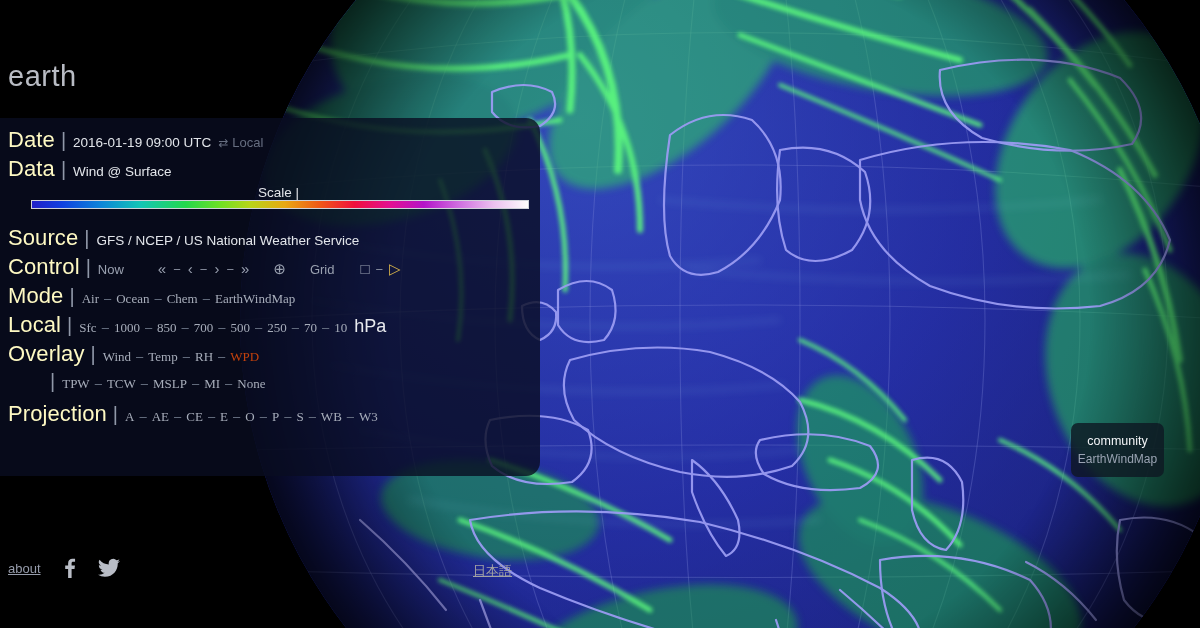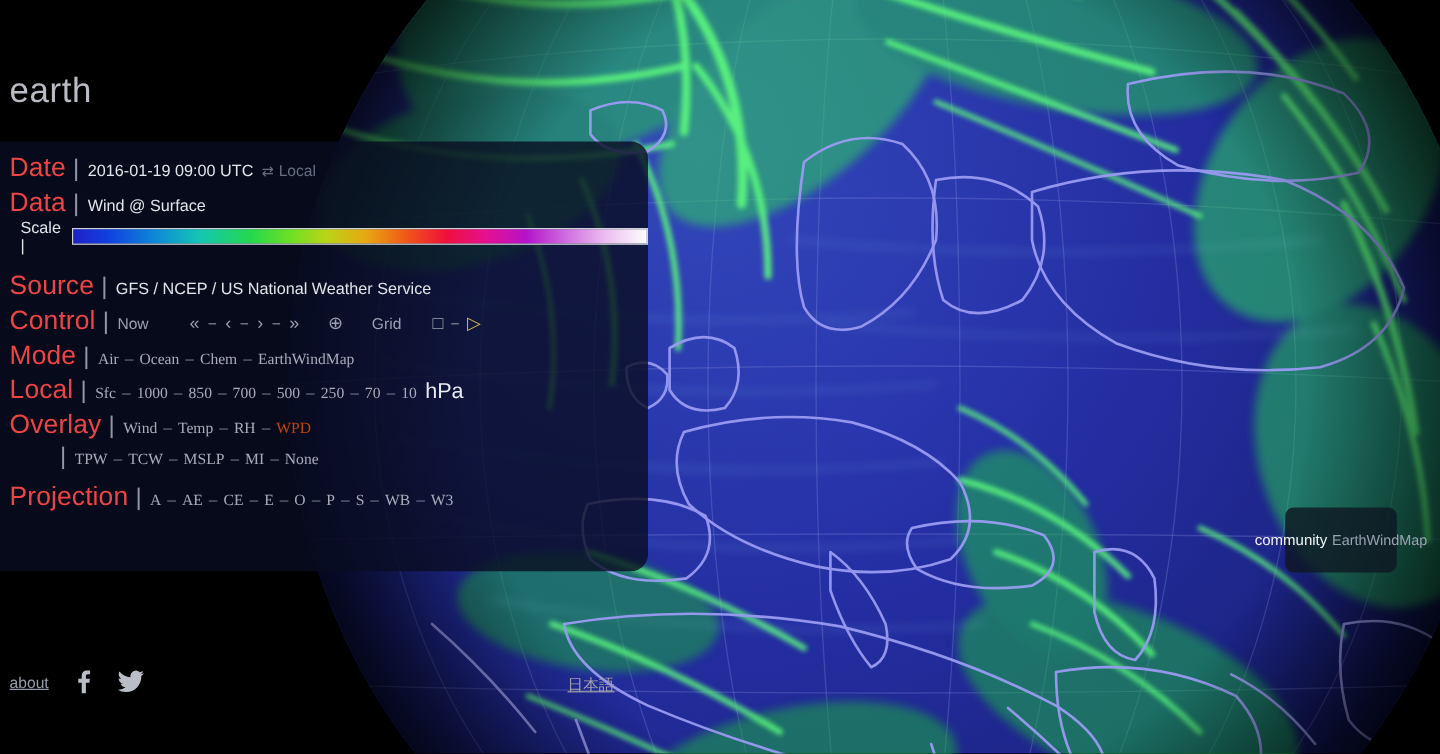--- a/index.html
+++ b/index.html
@@ -32,21 +32,21 @@
 
   
   #panel {
     position:absolute; left:0; top:118px; width:540px; height:358px;
     background:rgba(9,13,32,0.80);
     border-top-right-radius:14px; border-bottom-right-radius:14px;
     color:#d8dbe0;
   }
   .row { display:flex; align-items:baseline; padding:0 0 0 8px; height:29px; }
   .lbl {
-    font-size:22px; font-weight:300; color:#ef4444; letter-spacing:.1px;
+    font-size:22px; font-weight:300; color:#fef9c3; letter-spacing:.1px;
     white-space:nowrap;
   }
   .bar { color:#9098a8; font-size:20px; font-weight:300; margin:0 7px 0 6px; }
   .val { font-size:13.5px; color:#e2e5ea; white-space:nowrap; }
   .dimmer { color:#666e80; }
   .sel { color:#d8b44a; }
   .opt { color:#a7adba; font-size:13px;font-family:Liberation Serif, serif; }
   .sep { color:#6f7789; font-size:13px; margin:0 5px; }
   .clk { cursor:pointer; }
 
@@ -80,21 +80,21 @@
   .sicon { fill:#b9bdc6; }
   #jp {
     position:absolute; right:28px; top:444px;
     font-size:13px; color:#a3a3a3;text-decoration:underline;
   }
 
   
   #community {
     position:absolute; left:1071px; top:423px; width:93px; height:54px;
     background:rgba(14,22,34,0.80); border-radius:7px;
-    display:flex; flex-direction:row; align-items:center; justify-content:center; gap:4px;
+    display:flex; flex-direction:column; align-items:center; justify-content:center; gap:4px;
   }
   #community .ct { font-size:12.5px; color:#f2f4f7; }
   #community .cs { font-size:12px; color:#9aa3b3; }
 
   
   #corner-tr { position:absolute; right:0; top:0; width:46px; height:22px; background:#000;
     border-bottom-left-radius:40px; }
 </style>
 </head>
 <body>
@@ -279,21 +279,21 @@
       <span class="dimmer clk" style="font-size:12px;margin-left:7px;">⇄</span>
       <span class="dimmer clk" style="font-size:13px;margin-left:4px;">Local</span>
     </div>
 
     <div class="row">
       <span class="lbl">Data</span>
       <span class="bar">|</span>
       <span class="val">Wind @ Surface</span>
     </div>
 
-    <div class="row" id="row-scale" style="padding-left:17px;">
+    <div class="row" id="row-scale" style="padding-left:17px;flex-direction:column;">
       <span id="scale-label">Scale |</span>
       <span id="scalebar"></span>
     </div>
 
     <div class="row" style="margin-top:16px;">
       <span class="lbl">Source</span>
       <span class="bar">|</span>
       <span class="val clk">GFS / NCEP / US National Weather Service</span>
     </div>
 

